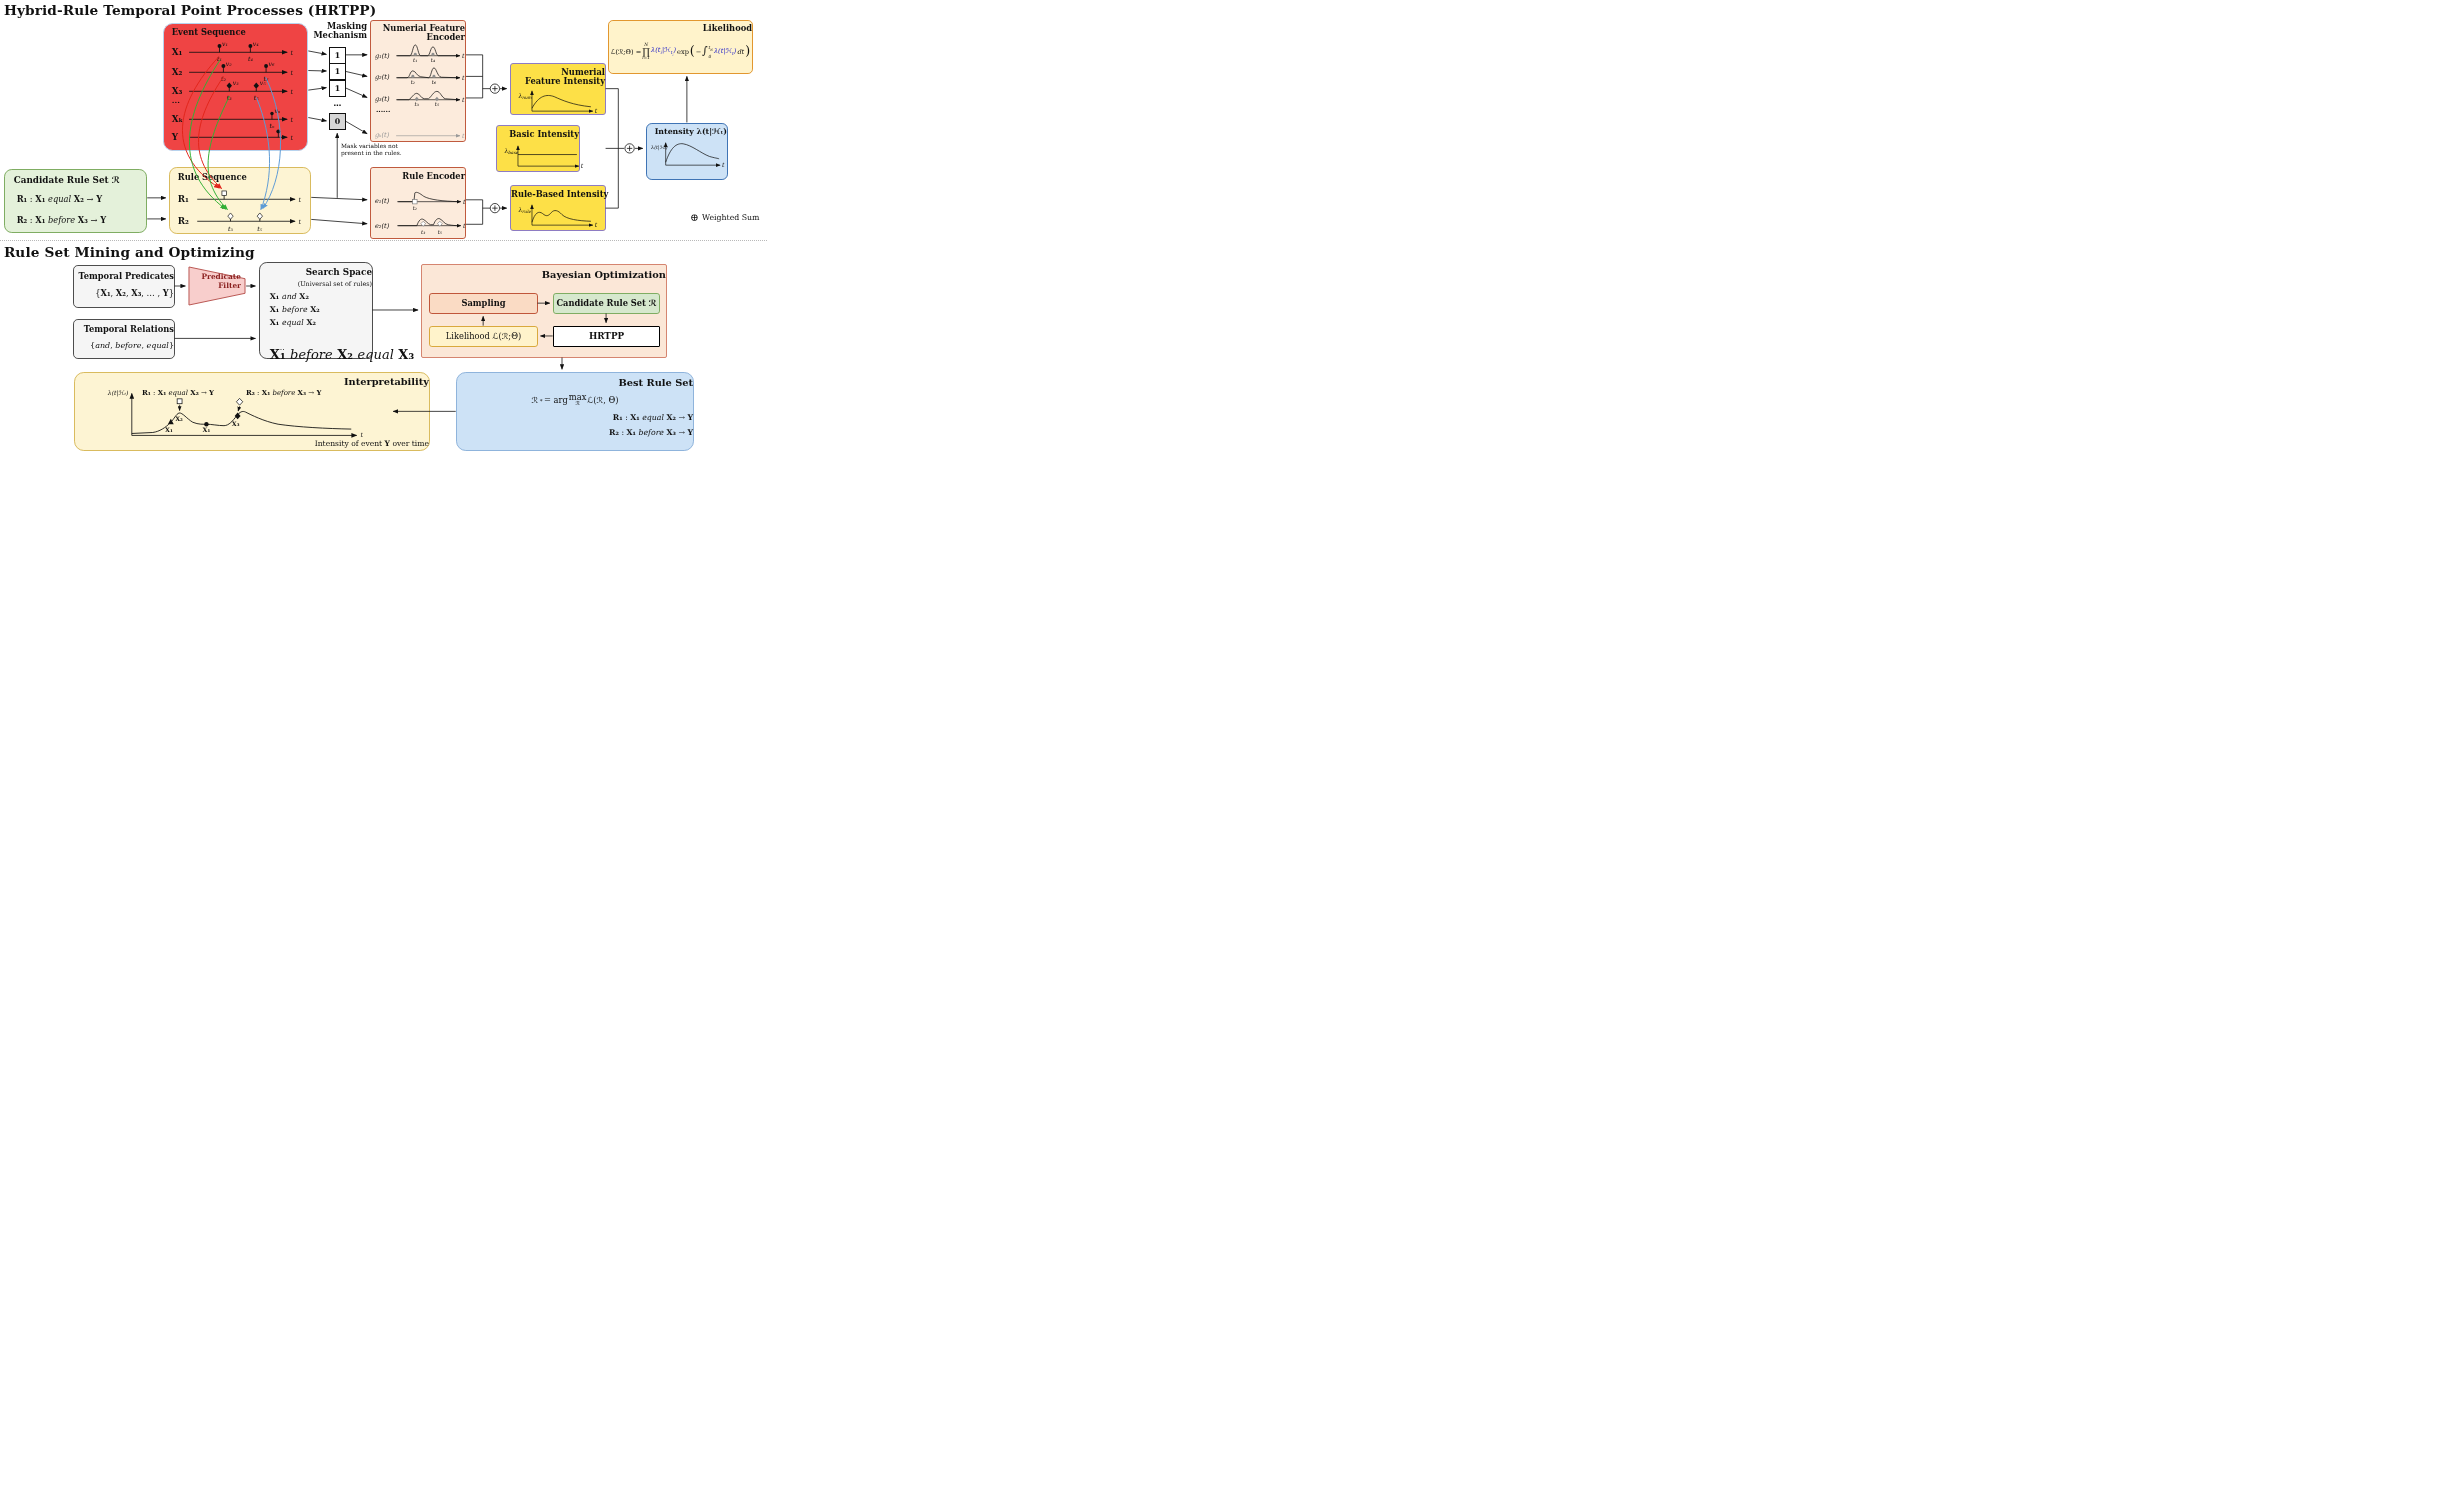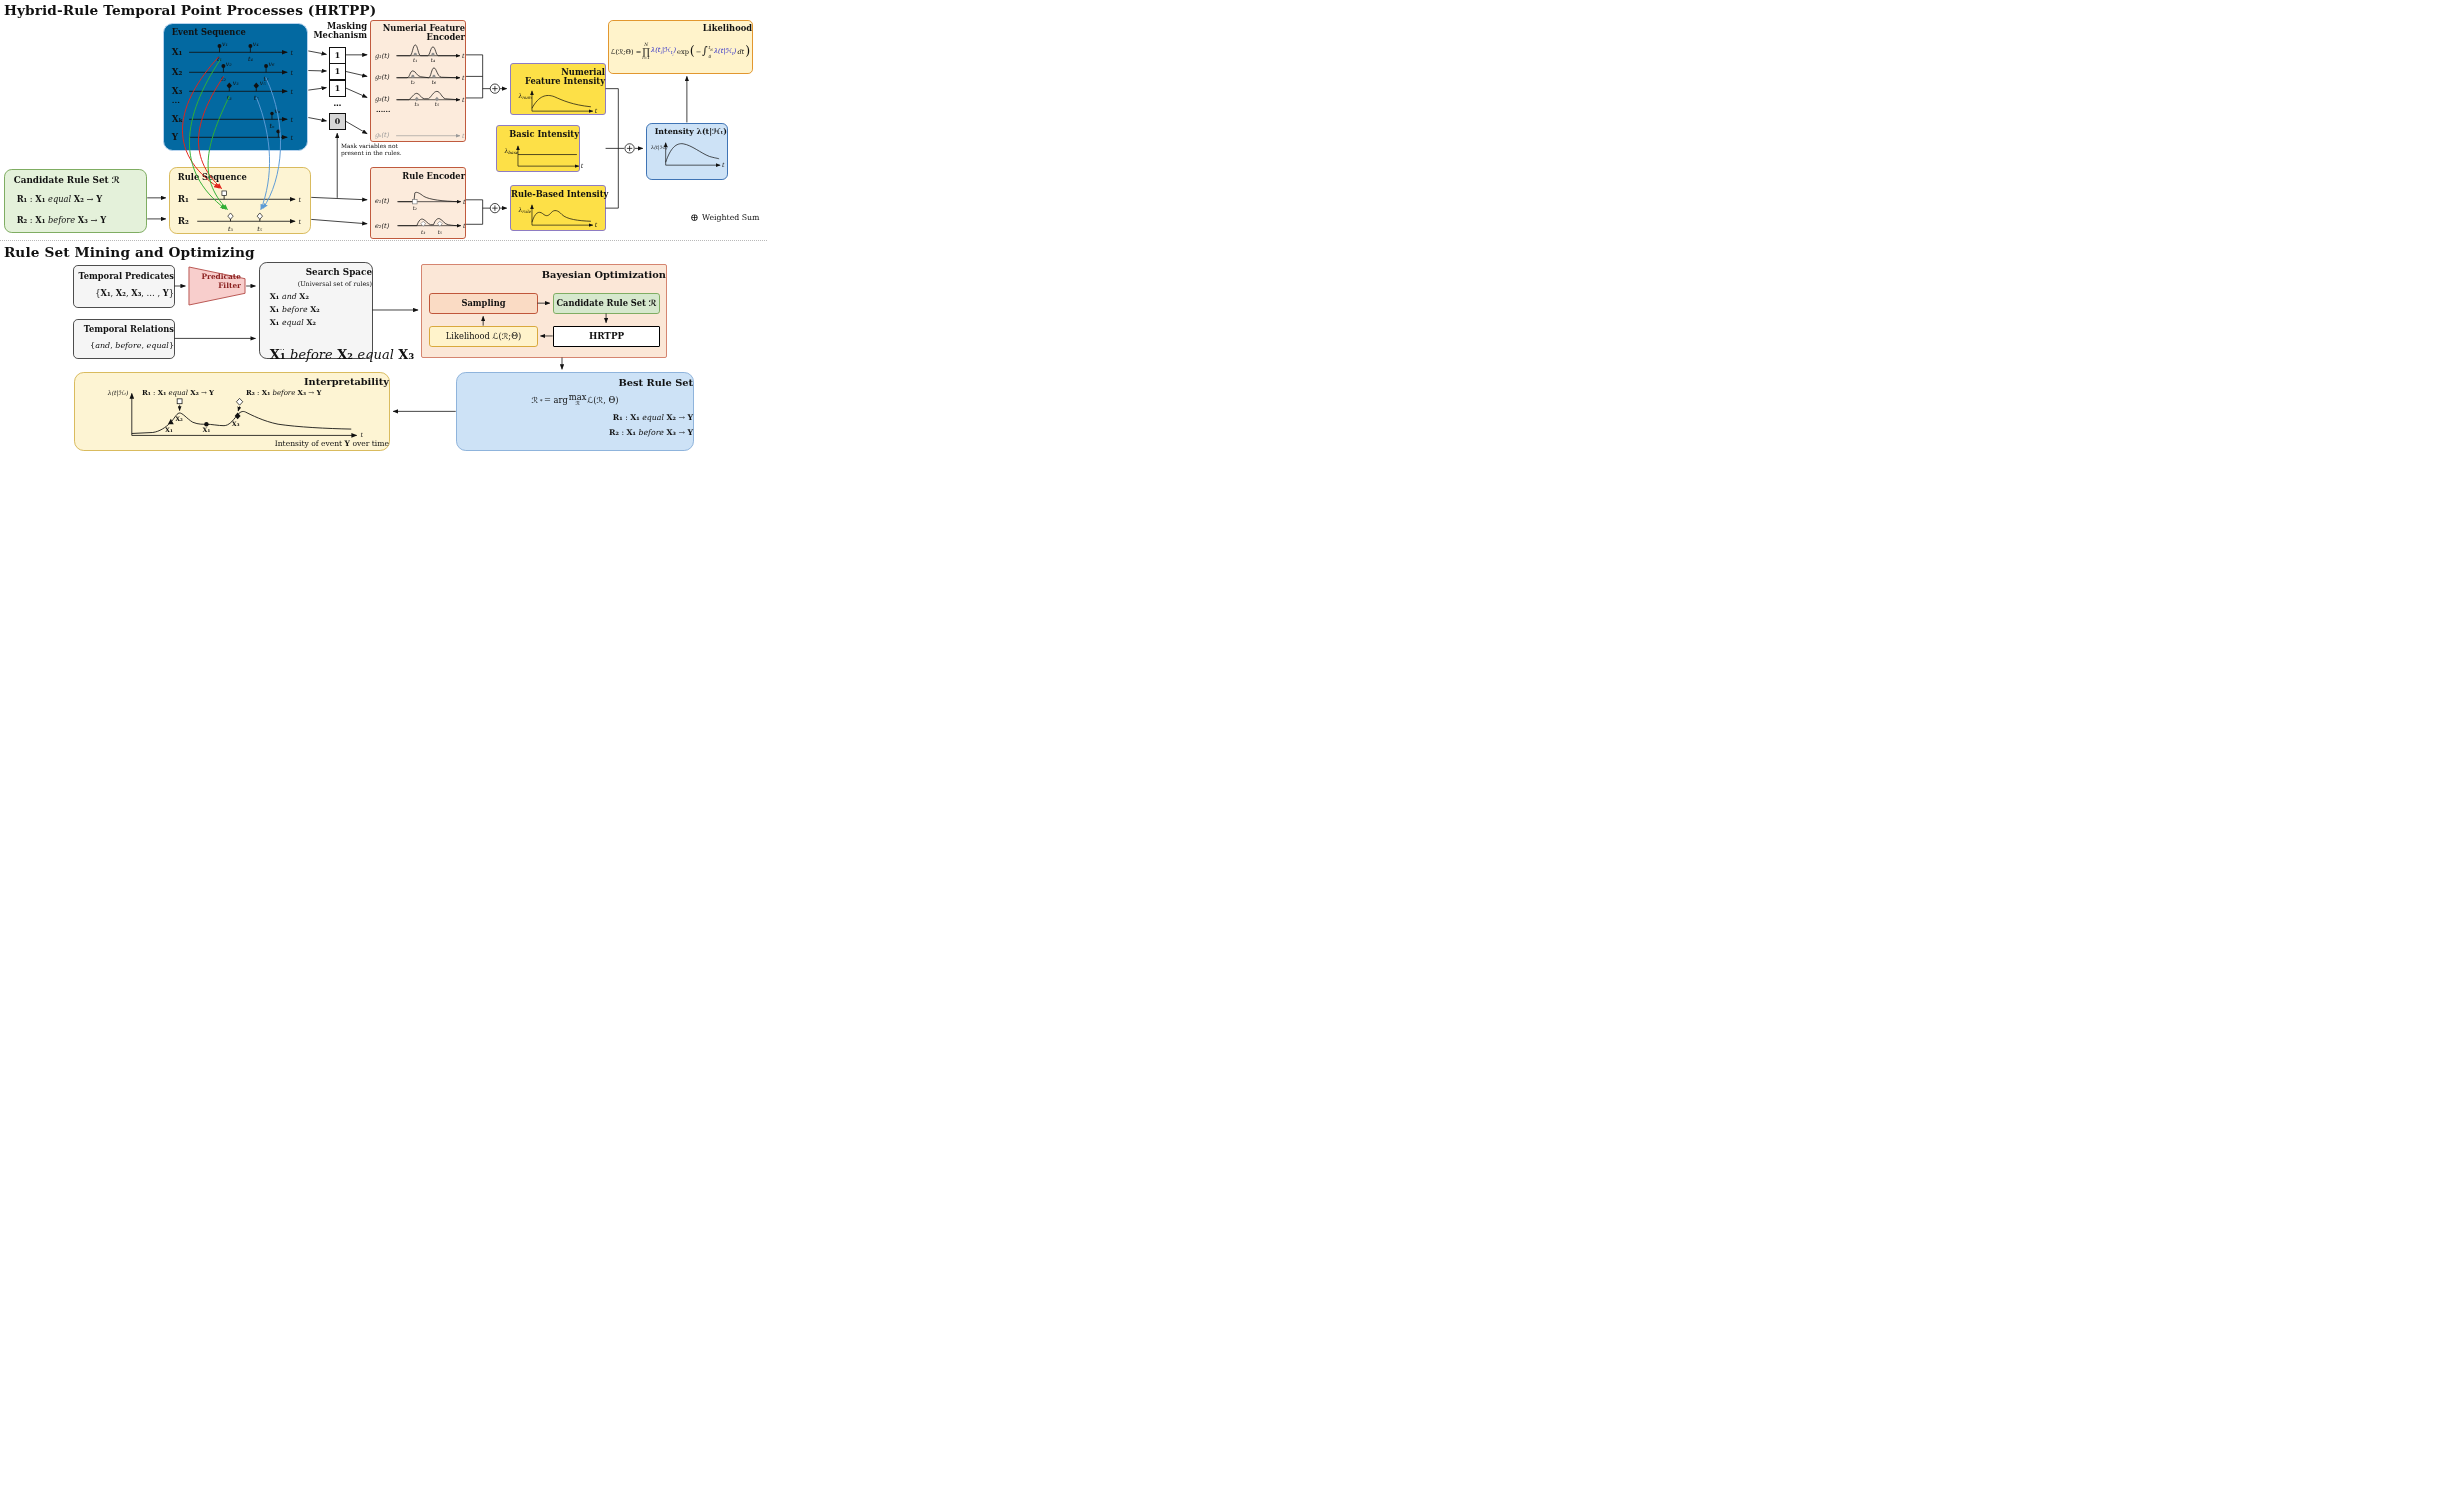--- a/index.html
+++ b/index.html
@@ -2,21 +2,21 @@
 <html style="font-size:7.8px"><head>
 <meta charset="utf-8">
 <style>
   *{margin:0;padding:0;box-sizing:border-box}
   body{background:#fff}
   .canvas{position:relative;width:767px;height:453px;background:#fff;overflow:hidden;
           font-family:"DejaVu Serif","DejaVu Sans","Liberation Serif",serif;color:#111}
   .abs{position:absolute}
   .panel{position:absolute}
   .big-title{font-size:13.7px;font-weight:700;letter-spacing:0.1px}
-  .p-blue{background:#0369a1;border:0.5px solid #b7d3ee;border-radius:9.8px}
+  .p-blue{background:#ef4444;border:0.5px solid #b7d3ee;border-radius:9.8px}
   .p-yellow{background:#fdf4d3;border:0.8px solid #d9bb5e;border-radius:7.8px}
   .p-green{background:#e4f1da;border:0.8px solid #7fad62;border-radius:7.8px}
   .p-salmon{background:#fcebdc;border:0.8px solid #c05a3e;border-radius:2.9px}
   .p-purple{background:#fde047;border:0.8px solid #8e7cc3;border-radius:3px}
   .p-gray{background:#f5f5f5;border:0.8px solid #4d4d4d;border-radius:4.9px}
   .p-like{background:#fff3cb;border:1px solid #e2972f;border-radius:4.9px}
   .p-int{background:#cde2f6;border:1px solid #3f74b5;border-radius:5.9px}
   .p-peach{background:#fbe7d7;border:0.8px solid #d58570;border-radius:2px}
   .p-brs{background:#cde2f6;border:0.8px solid #8fb4dc;border-radius:9.8px}
   .p-inner-peach{background:#fadbc4;border:0.8px solid #c0563a;border-radius:2.9px}
@@ -418,21 +418,21 @@
       <span class="maxstack">
           <span>max</span>
           <span class="maxsub">ℛ</span>
         </span>
       <span> ℒ(ℛ, Θ)</span>
     </div>
     <div class="rich abs ctr" style="top:40px;font-size:7.8px;position:absolute"><span class="v">R₁</span><span class="p"> : </span><span class="v">X₁</span><span class="r"> equal </span><span class="v">X₂</span><span class="p"> → </span><span class="v">Y</span></div>
     <div class="rich abs ctr" style="top:55px;font-size:7.8px;position:absolute"><span class="v">R₂</span><span class="p"> : </span><span class="v">X₁</span><span class="r"> before </span><span class="v">X₃</span><span class="p"> → </span><span class="v">Y</span></div>
   </div>
 
-  <div class="panel p-yellow" style="left:74px;top:372px;width:316px;height:79px;border-radius:9.8px">
+  <div class="panel p-yellow" style="left:74px;top:372px;width:356px;height:79px;border-radius:9.8px">
     <div class="pt ctr t20" style="top:2.9px">Interpretability</div>
     <svg class="abs" style="left:0;top:0" width="316" height="79" viewBox="0 0 645 162">
       <g>
         <line class="tl" x1="115" y1="128" x2="115" y2="42" marker-end="url(#mk-black)"></line>
         <line class="tl" x1="115" y1="128" x2="576" y2="128" marker-end="url(#mk-black)"></line>
       </g>
       <path class="curve17" d="M115,124 L158,122 C172,120 184,112 194,102 C202,94 206,84 212,82 C219,81 228,94 240,101 C252,106 262,105 268,105 C278,105 292,108 304,108 C314,108 322,98 330,88 C336,80 342,77 348,80 C360,86 385,99 415,105 C455,111 515,114 565,115"></path>
       <path d="M195,94 L201,105 L189,105 Z" fill="#111"></path>
       <circle cx="268" cy="105" r="4.5" fill="#111"></circle>
       <path d="M332,81 l6,7 l-6,7 l-6,-7 Z" fill="#111"></path>

